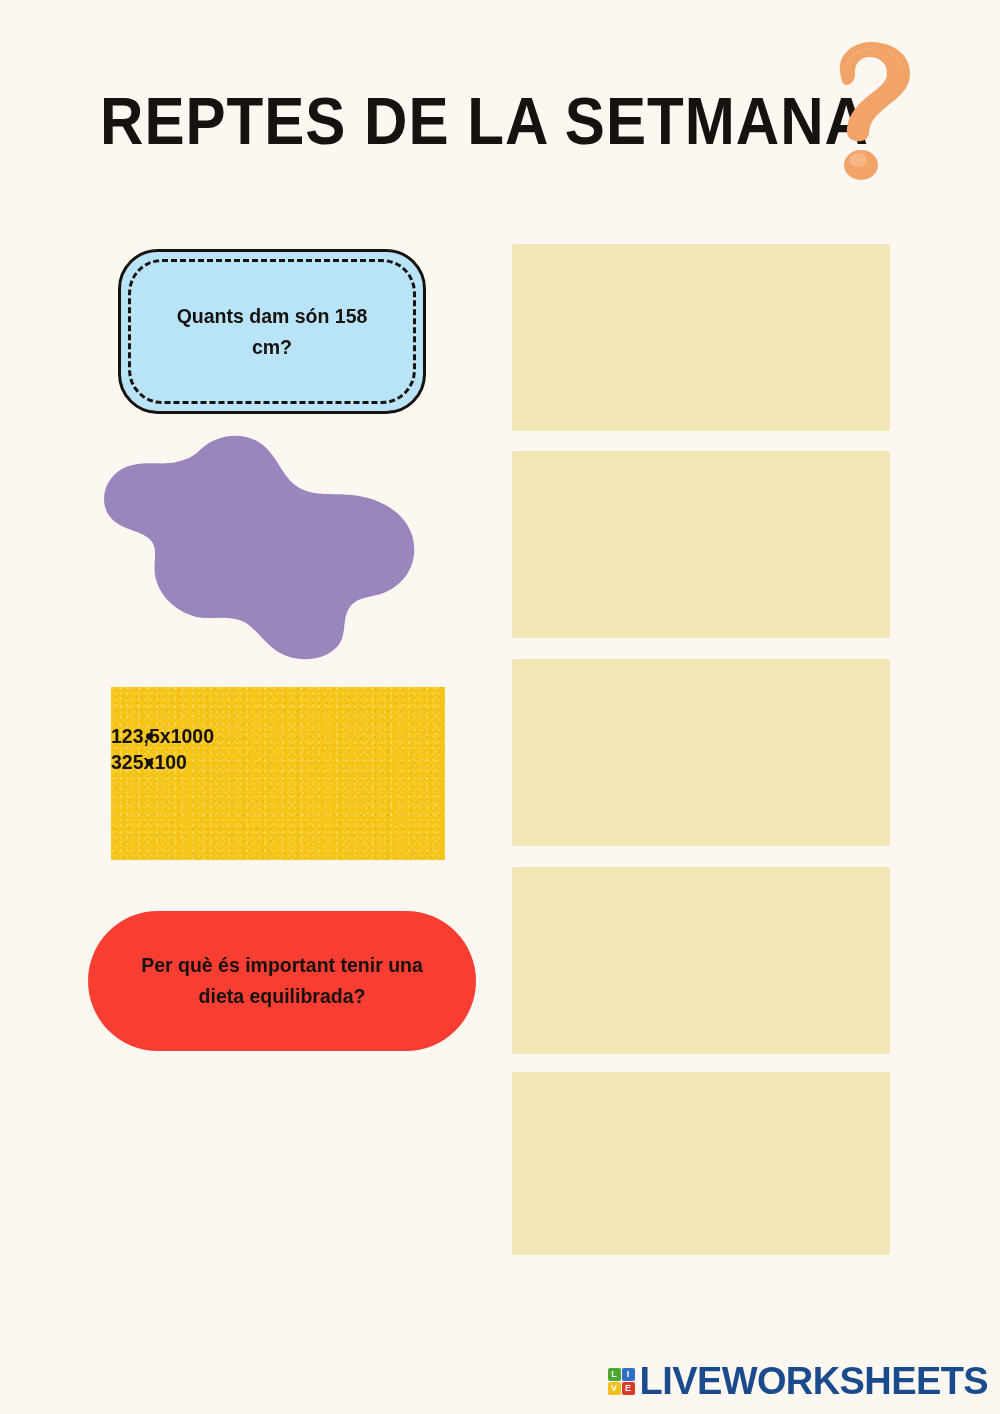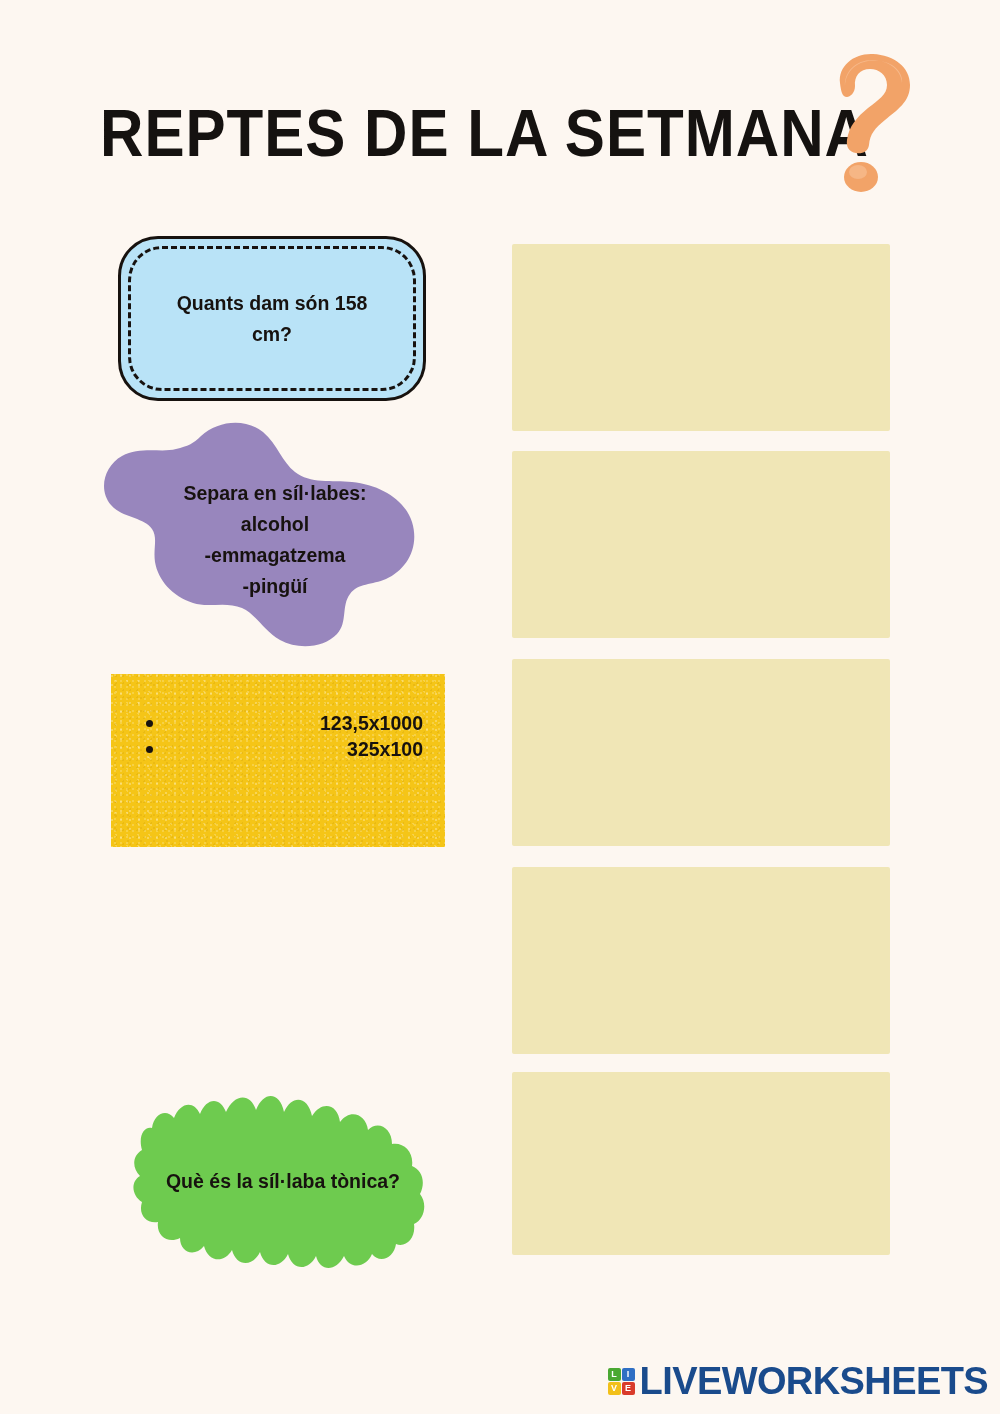--- a/index.html
+++ b/index.html
@@ -15,21 +15,20 @@
     position: relative;
   }
 
   
   .header {
     position: absolute;
     left: 0;
     top: 0;
     width: 1000px;
     height: 215px;
-    margin-top: 12px;
   }
   .title {
     position: absolute;
     left: 100px;
     top: 88px;
     font-family: "Liberation Sans Narrow", "Liberation Sans", sans-serif;
     font-size: 62px;
     font-weight: bold;
     letter-spacing: 1px;
     color: #151210;
@@ -44,21 +43,21 @@
     top: 38px;
     width: 100px;
     height: 148px;
   }
   .qmark-wrap svg { display: block; }
 
   
   .prompts {
     position: absolute;
     left: 0;
-    top: 0;
+    top: 13px;
     width: 500px;
     height: 1252px;
   }
   .answers {
     position: absolute;
     left: 512px;
     top: 0;
     width: 400px;
     height: 1414px;
   }
@@ -165,21 +164,21 @@
   }
   .card-yellow ul {
     position: relative;
     z-index: 2;
     margin: 0;
     padding: 36px 0 0 0;
     list-style: none;
   }
   .card-yellow li {
     position: relative;
-    text-align: right;
+    text-align: left;
     font-size: 19.5px;
     font-weight: bold;
     line-height: 26px;
     color: #17120f;
     padding-right: 22px;
   }
   .card-yellow li::before {
     content: "";
     position: absolute;
     left: 35px;
@@ -319,52 +318,33 @@
     <svg viewBox="0 0 350 228" xmlns="http://www.w3.org/2000/svg">
       <path d="M101 14 C118 -2 146 -4 163 10 C178 23 182 40 195 50
                C210 62 232 58 252 60 C281 63 305 78 312 100
                C320 126 306 148 286 157 C272 163 258 161 250 172
                C241 184 248 200 237 212 C224 226 198 228 180 218
                C164 209 157 193 142 186 C126 179 108 186 93 181
                C72 174 58 158 55 140 C53 126 58 116 52 107
                C44 95 22 96 11 83 C-2 68 4 44 22 34
                C40 24 62 31 76 27 C88 24 93 22 101 14 Z" fill="#9886bd"></path>
     </svg>
-    <div class="txt">Separa en síl·labes:
-alcohol
--emmagatzema
--pingüí</div>
   </div>
 
   <div class="card-yellow">
     <ul>
       <li>123,5x1000</li>
       <li>325x100</li>
     </ul>
   </div>
 
-
-  <div class="card-green">
-    <svg viewBox="0 0 318 186" xmlns="http://www.w3.org/2000/svg">
-      <path d="M18 62 C14 48 20 38 28 40 C30 26 42 20 50 30
-               C56 14 70 12 76 26 C82 10 96 8 102 24
-               C110 6 126 4 132 22 C140 2 156 4 160 24
-               C168 6 184 8 188 28 C198 12 214 16 216 34
-               C226 20 242 26 244 42 C254 32 268 40 268 56
-               C280 54 290 64 288 78 C298 82 302 94 296 106
-               C304 116 300 132 290 136 C292 150 282 160 272 156
-               C270 170 256 176 248 166 C242 180 226 182 220 168
-               C212 184 196 184 192 168 C184 184 168 182 164 166
-               C156 182 140 180 136 164 C128 180 112 178 108 162
-               C100 176 84 174 80 158 C70 170 56 164 56 150
-               C44 156 32 148 34 134 C22 136 14 126 18 114
-               C8 108 6 94 16 88 C8 80 8 68 18 62 Z" fill="#6ecb4f"></path>
-    </svg>
-    <div class="txt">Què és la síl·laba tònica?</div>
-  </div>
+  <div class="card-red">
+    <div class="txt">Per què és important tenir una dieta equilibrada?</div>
+  </div>
+
 
 </div>
 
 <div class="footer">
   <div class="logo">
     <div class="logo-mark">
       <span class="tile t-l">L</span>
       <span class="tile t-i">I</span>
       <span class="tile t-v">V</span>
       <span class="tile t-e">E</span>

